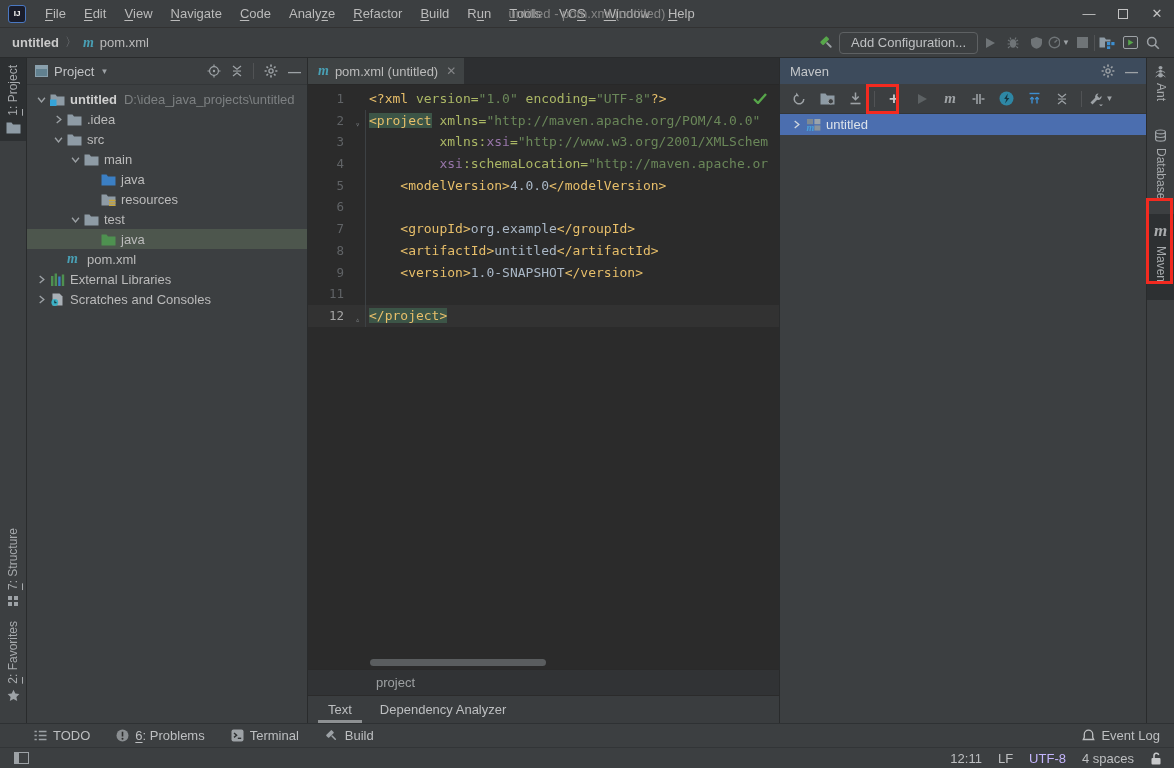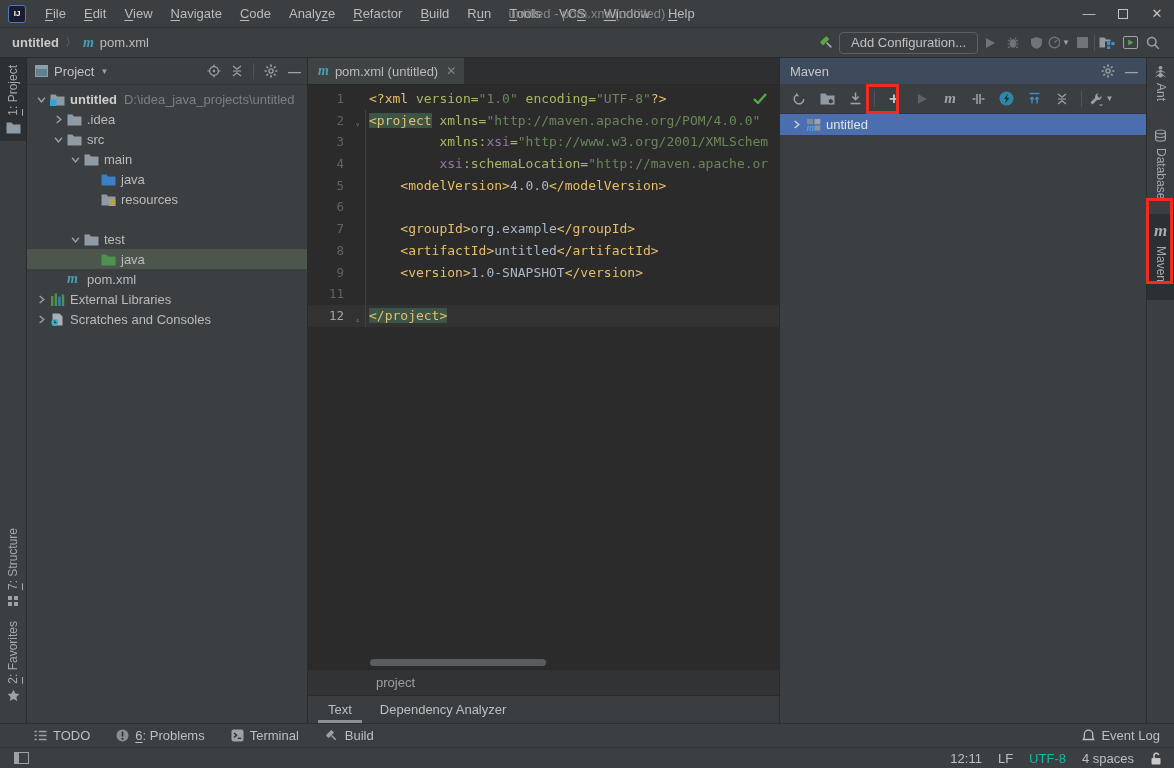--- a/index.html
+++ b/index.html
@@ -87,21 +87,21 @@
   .mtree-row { height:21px; display:flex; align-items:center; background:#4b6eaf; color:#dde3ea; }
   .mtree-row .cell-ch { width:16px; margin-left:8px; display:flex; justify-content:center; }
   .mtree-row .cell-ic { width:20px; display:flex; align-items:center; margin-left:2px; }
 
   
   .bottombar { height:24px; flex:0 0 24px; background:#3c3f41; border-top:1px solid #2e3133; display:flex; align-items:center; padding:0 14px 0 34px; gap:26px; }
   .bb-item { display:flex; align-items:center; gap:6px; color:#bdbfc1; }
   .bb-right { margin-left:auto; display:flex; align-items:center; gap:6px; color:#bdbfc1; }
   .statusbar { height:21px; flex:0 0 21px; background:#3c3f41; border-top:1px solid #323537; display:flex; align-items:center; padding:0 12px 0 14px; }
   .st-right { margin-left:auto; display:flex; align-items:center; gap:16px; color:#bdbfc1; }
-  .st-dim { color:#14b8a6;text-align:center; }
+  .st-dim { color:#c4b5fd;text-align:center; }
 
   
   .red-box { position:absolute; border:3px solid #f32a20; pointer-events:none; z-index:50; }
   #red1 { left:866px; top:84px; width:33px; height:30px; }
   #red2 { left:1146px; top:198px; width:27px; height:86px; }
 
   u { text-underline-offset:2px; }
   svg { display:block; }
 </style>
 </head>
@@ -350,21 +350,21 @@
             <span class="cell-ic">
               <svg width="15" height="13" viewBox="0 0 15 13">
                 <path d="M0.5 1.5h5l1.5 2h7.5v9H0.5z" fill="#8e9ba5"></path>
                 <g stroke="#c9a437" stroke-width="1.4">
                   <path d="M8 7.5h6.5M8 10h6.5M8 12.5h6.5"></path>
                 </g>
               </svg>
             </span>
             <span class="lbl">resources</span>
           </div>
-          <div class="trow" style="padding-left: 40px; margin-top: 20px;">
+          <div class="trow" style="padding-left: 40px;">
             <span class="cell-ch">
               <svg width="9" height="9" viewBox="0 0 10 10">
                 <path d="M1.2 3l3.8 4.6L8.8 3" fill="none" stroke="#9da2a6" stroke-width="1.5"></path>
               </svg>
             </span>
             <span class="cell-ic">
               <svg width="15" height="13" viewBox="0 0 15 13">
                 <path d="M0.5 1.5h5l1.5 2h7.5v9H0.5z" fill="#8e9ba5"></path>
               </svg>
             </span>

